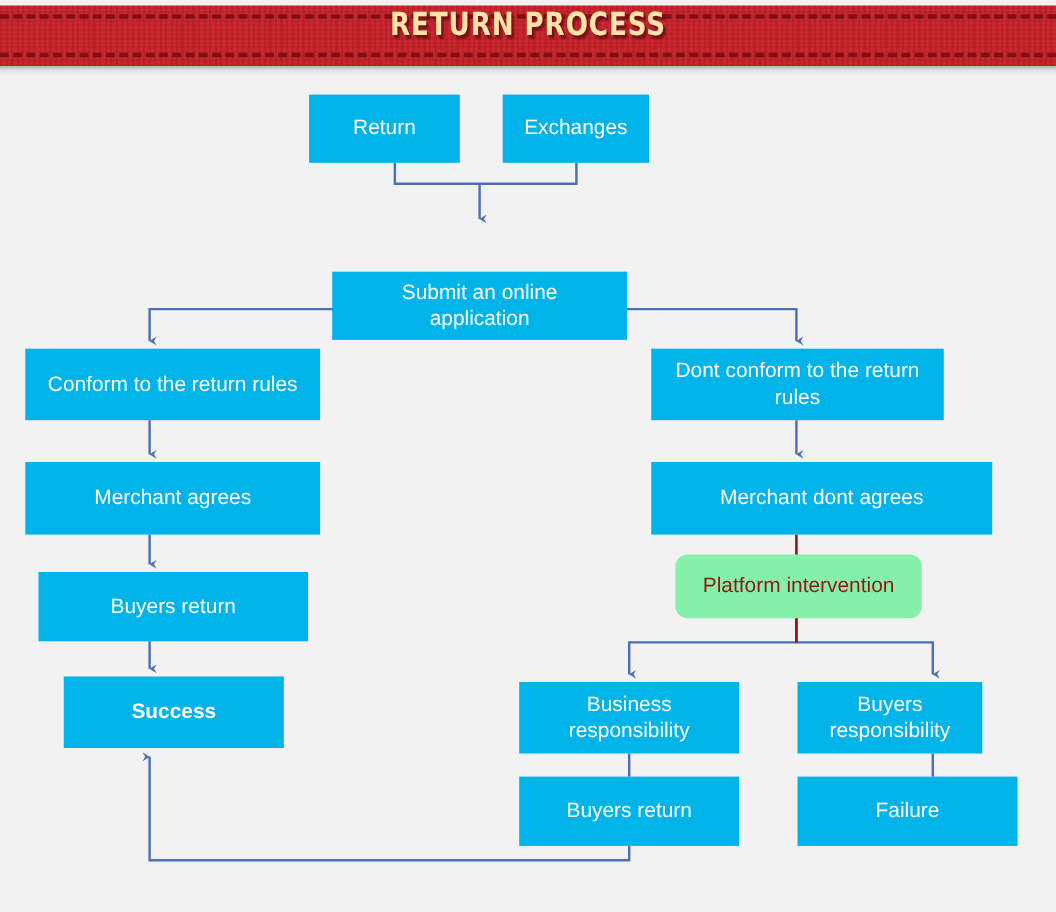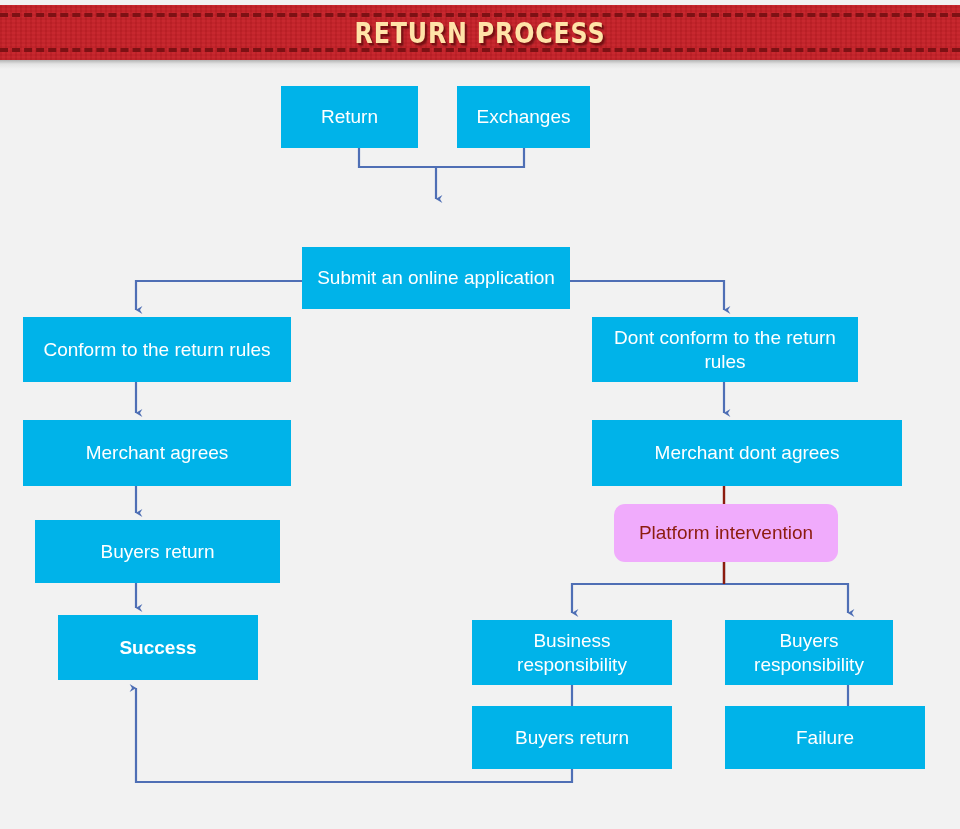--- a/index.html
+++ b/index.html
@@ -11,21 +11,21 @@
     background:#f2f2f2;
   }
 
   
   .banner {
     position:absolute; left:0; top:5px; width:960px; height:55px;
     background:#c62128;
     background-image:
       repeating-linear-gradient(90deg, rgba(0,0,0,0.045) 0 2px, rgba(255,255,255,0.02) 2px 5px),
       repeating-linear-gradient(0deg, rgba(0,0,0,0.03) 0 2px, rgba(255,255,255,0.015) 2px 4px);
-    display:flex; align-items:center; justify-content:center;
+    display:flex; justify-content:center;
     z-index:5;
   }
   .banner::before, .banner::after {
     content:""; position:absolute; left:0; width:960px; height:0;
     border-top:4px dashed #7d1114;
   }
   .banner::before { top:8px; }
   .banner::after  { bottom:8px; }
   .banner-shadow {
     position:absolute; left:0; top:60px; width:960px; height:9px;
@@ -53,24 +53,24 @@
 
   
   .node {
     position:absolute;
     display:flex; align-items:center; justify-content:center;
     text-align:center;
     color:#ffffff;
     background:#00b3e9;
     font-size:19px;
     line-height:1.22;
-    padding:2px 6px;
+    padding:2px 18px;
   }
   .node.yellow {
-    background:#f0abfc;
+    background:#86efac;
     color:#8c1c0e;
     border-radius:11px;
     z-index:3;
     justify-content:center;
   }
   .node span { display:block; }
 </style>
 </head>
 <body>
 

